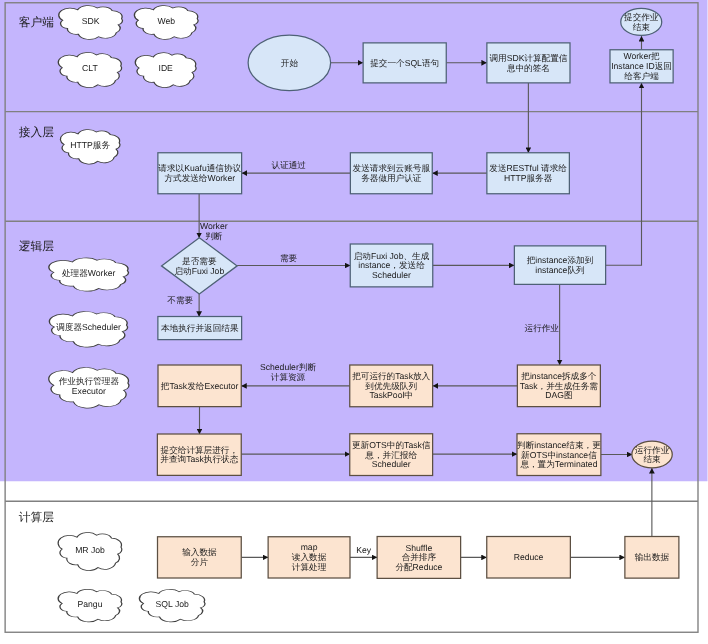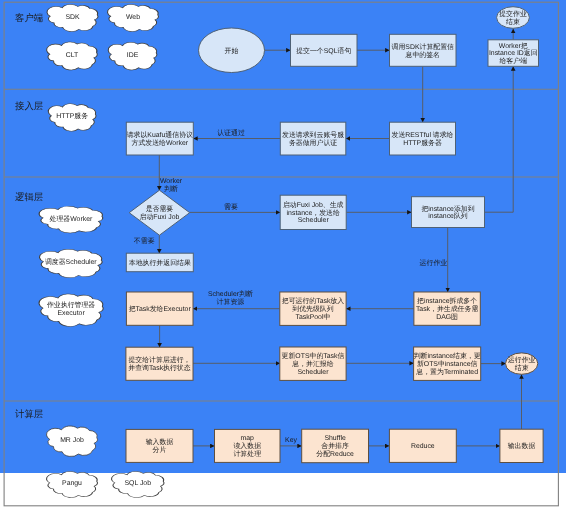--- a/index.html
+++ b/index.html
@@ -2,21 +2,21 @@
 <html><head>
 <meta charset="utf-8">
 <title>Job Submission Flow</title>
 <style>
   html,body{margin:0;padding:0;background:#ffffff;}
   body{width:566px;height:515px;overflow:hidden;
        font-family:"Liberation Sans",sans-serif;
        -webkit-font-smoothing:antialiased;text-rendering:geometricPrecision;}
   svg text{-webkit-font-smoothing:antialiased;}
   #stage{will-change:transform;}
-  #stage{position:relative;width:566px;height:473px;background:#3b82f6;}
+  #stage{position:relative;width:566px;height:385px;background:#c4b5fd;}
   svg#diagram{position:absolute;left:0;top:0;width:566px;height:515px;display:block;}
   .layerlbl{font-size:9.4px;fill:#1a1a1a;}
 </style>
 </head>
 <body>
 
 <div id="stage">
   <svg id="diagram" xmlns="http://www.w3.org/2000/svg" viewBox="0 0 566 515">
     <defs>
       <marker id="arrowEnd" markerWidth="4.4" markerHeight="4.6" refX="4.3" refY="2.3" orient="auto" markerUnits="userSpaceOnUse">

